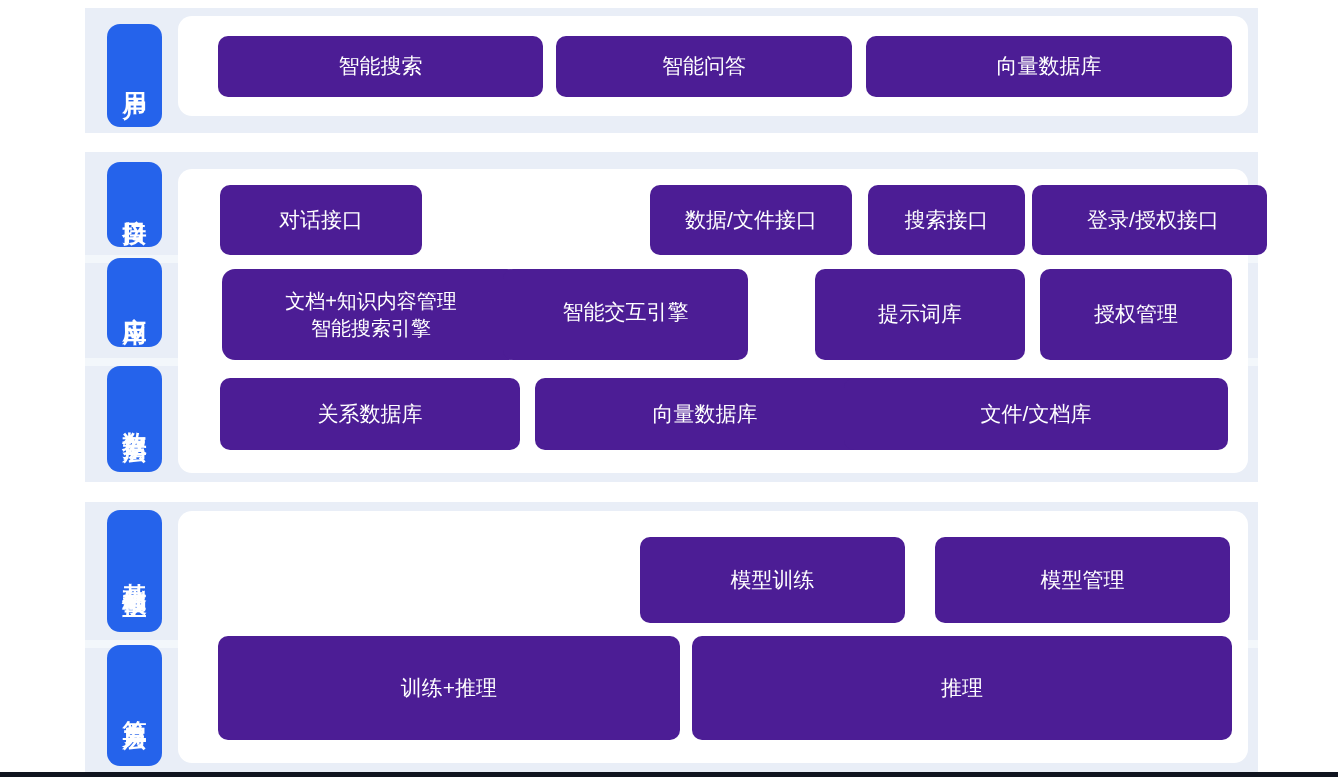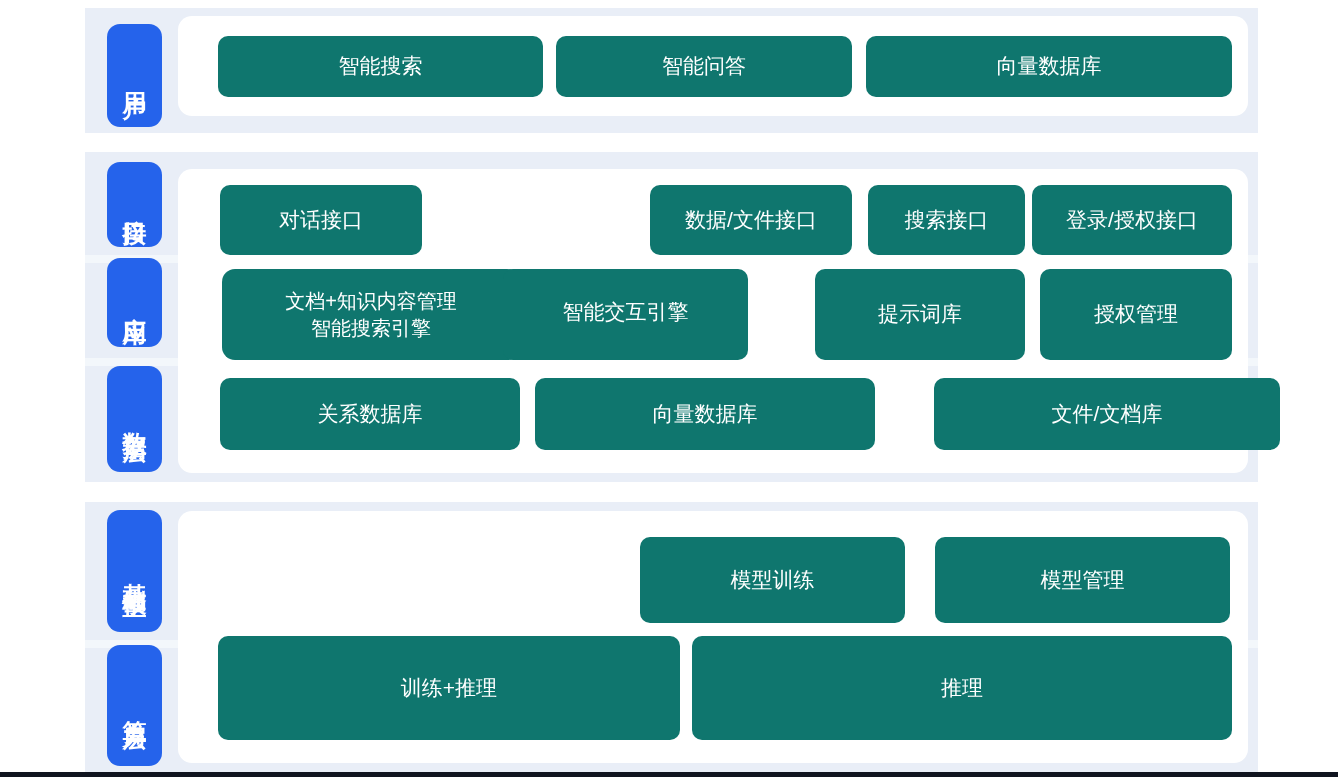--- a/index.html
+++ b/index.html
@@ -10,21 +10,21 @@
   .band{position:absolute;left:85px;width:1173px;background:#e9eef7;}
   .divider{position:absolute;left:85px;width:1173px;height:8px;background:#f3f7fb;}
   .panel{position:absolute;background:#ffffff;border-radius:14px;}
   .vlabel{
     position:absolute;left:107px;width:55px;background:#2563eb;border-radius:13px;
     display:flex;align-items:center;justify-content:center;
     color:#ffffff;font-size:24px;font-weight:bold;
     writing-mode:vertical-rl;text-orientation:upright;letter-spacing:4px;
   }
   .box{
-    position:absolute;background:#0f766e;border-radius:10px;
+    position:absolute;background:#4c1d95;border-radius:10px;
     display:flex;flex-direction:column;align-items:center;justify-content:center;
     color:#ffffff;font-size:21px;text-align:center;line-height:1.35;
   }
   .box.small{font-size:20px;}
   .bottom-rule{position:absolute;left:0;top:772px;width:1338px;height:5px;background:#10141f;}
 </style>
 </head>
 <body>
 
 <div class="stage">
@@ -44,33 +44,33 @@
 
   <div class="panel" style="left:178px;top:169px;width:1070px;height:304px;"></div>
 
   <div class="vlabel" style="top:162px;height:85px;">接口</div>
   <div class="vlabel" style="top:258px;height:89px;">应用</div>
   <div class="vlabel" style="top:366px;height:106px;">数据层</div>
 
   <div class="box" style="left:220px;top:185px;width:202px;height:70px;">对话接口</div>
   <div class="box" style="left:650px;top:185px;width:202px;height:70px;">数据/文件接口</div>
   <div class="box" style="left:868px;top:185px;width:157px;height:70px;">搜索接口</div>
-  <div class="box" style="left:1032px;top:185px;width:200px;height:70px;">登录/授权接口</div>
+  <div class="box" style="left:1032px;top:185px;width:228px;height:70px;padding-left:7px;">登录/授权接口</div>
 
   <div class="box small" style="left:222px;top:269px;width:298px;height:91px;border-radius:13px;">
     <span>文档+知识内容管理</span>
     <span>智能搜索引擎</span>
   </div>
   <div class="box" style="left:503px;top:269px;width:245px;height:91px;font-family:Liberation Mono, monospace;">智能交互引擎</div>
   <div class="box" style="left:815px;top:269px;width:210px;height:91px;">提示词库</div>
   <div class="box" style="left:1040px;top:269px;width:192px;height:91px;">授权管理</div>
 
   <div class="box" style="left:220px;top:378px;width:300px;height:72px;">关系数据库</div>
   <div class="box" style="left:535px;top:378px;width:340px;height:72px;">向量数据库</div>
-  <div class="box" style="left:934px;top:378px;width:346px;height:72px;">文件/文档库</div>
+  <div class="box" style="left:844px;top:378px;width:384px;height:72px;">文件/文档库</div>
 
   <div class="band" style="top:502px;height:138px;"></div>
   <div class="divider" style="top:640px;"></div>
   <div class="band" style="top:648px;height:124px;"></div>
 
   <div class="panel" style="left:178px;top:511px;width:1070px;height:252px;"></div>
 
   <div class="vlabel" style="top:510px;height:122px;">基础模型</div>
   <div class="vlabel" style="top:645px;height:121px;">算力层</div>
 

